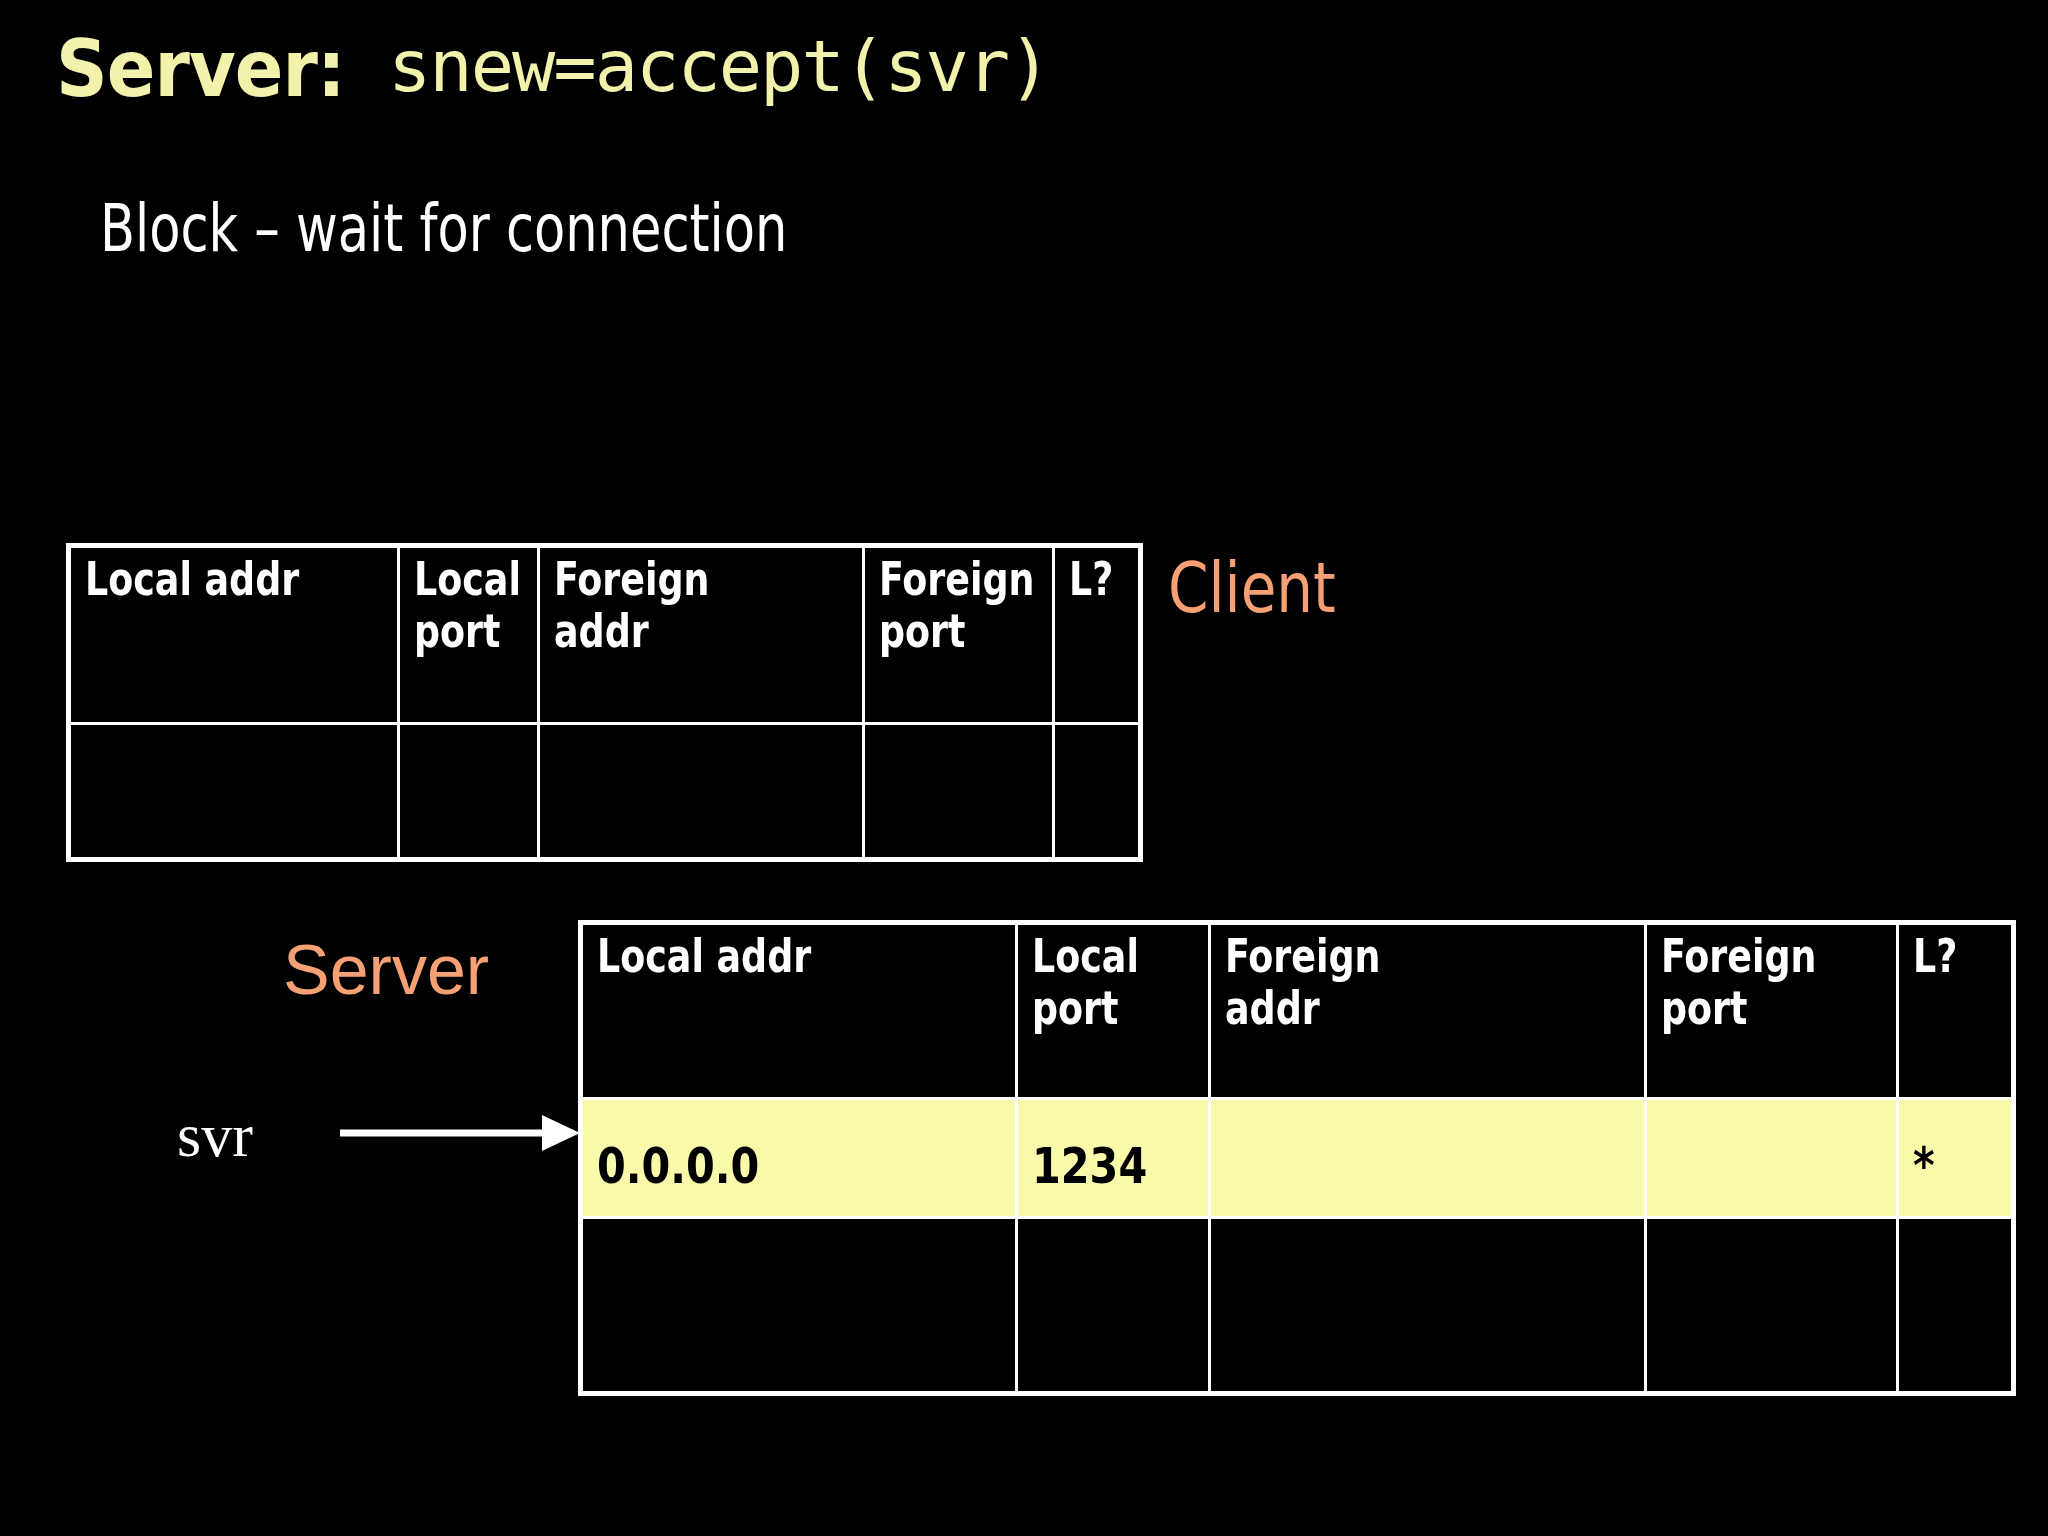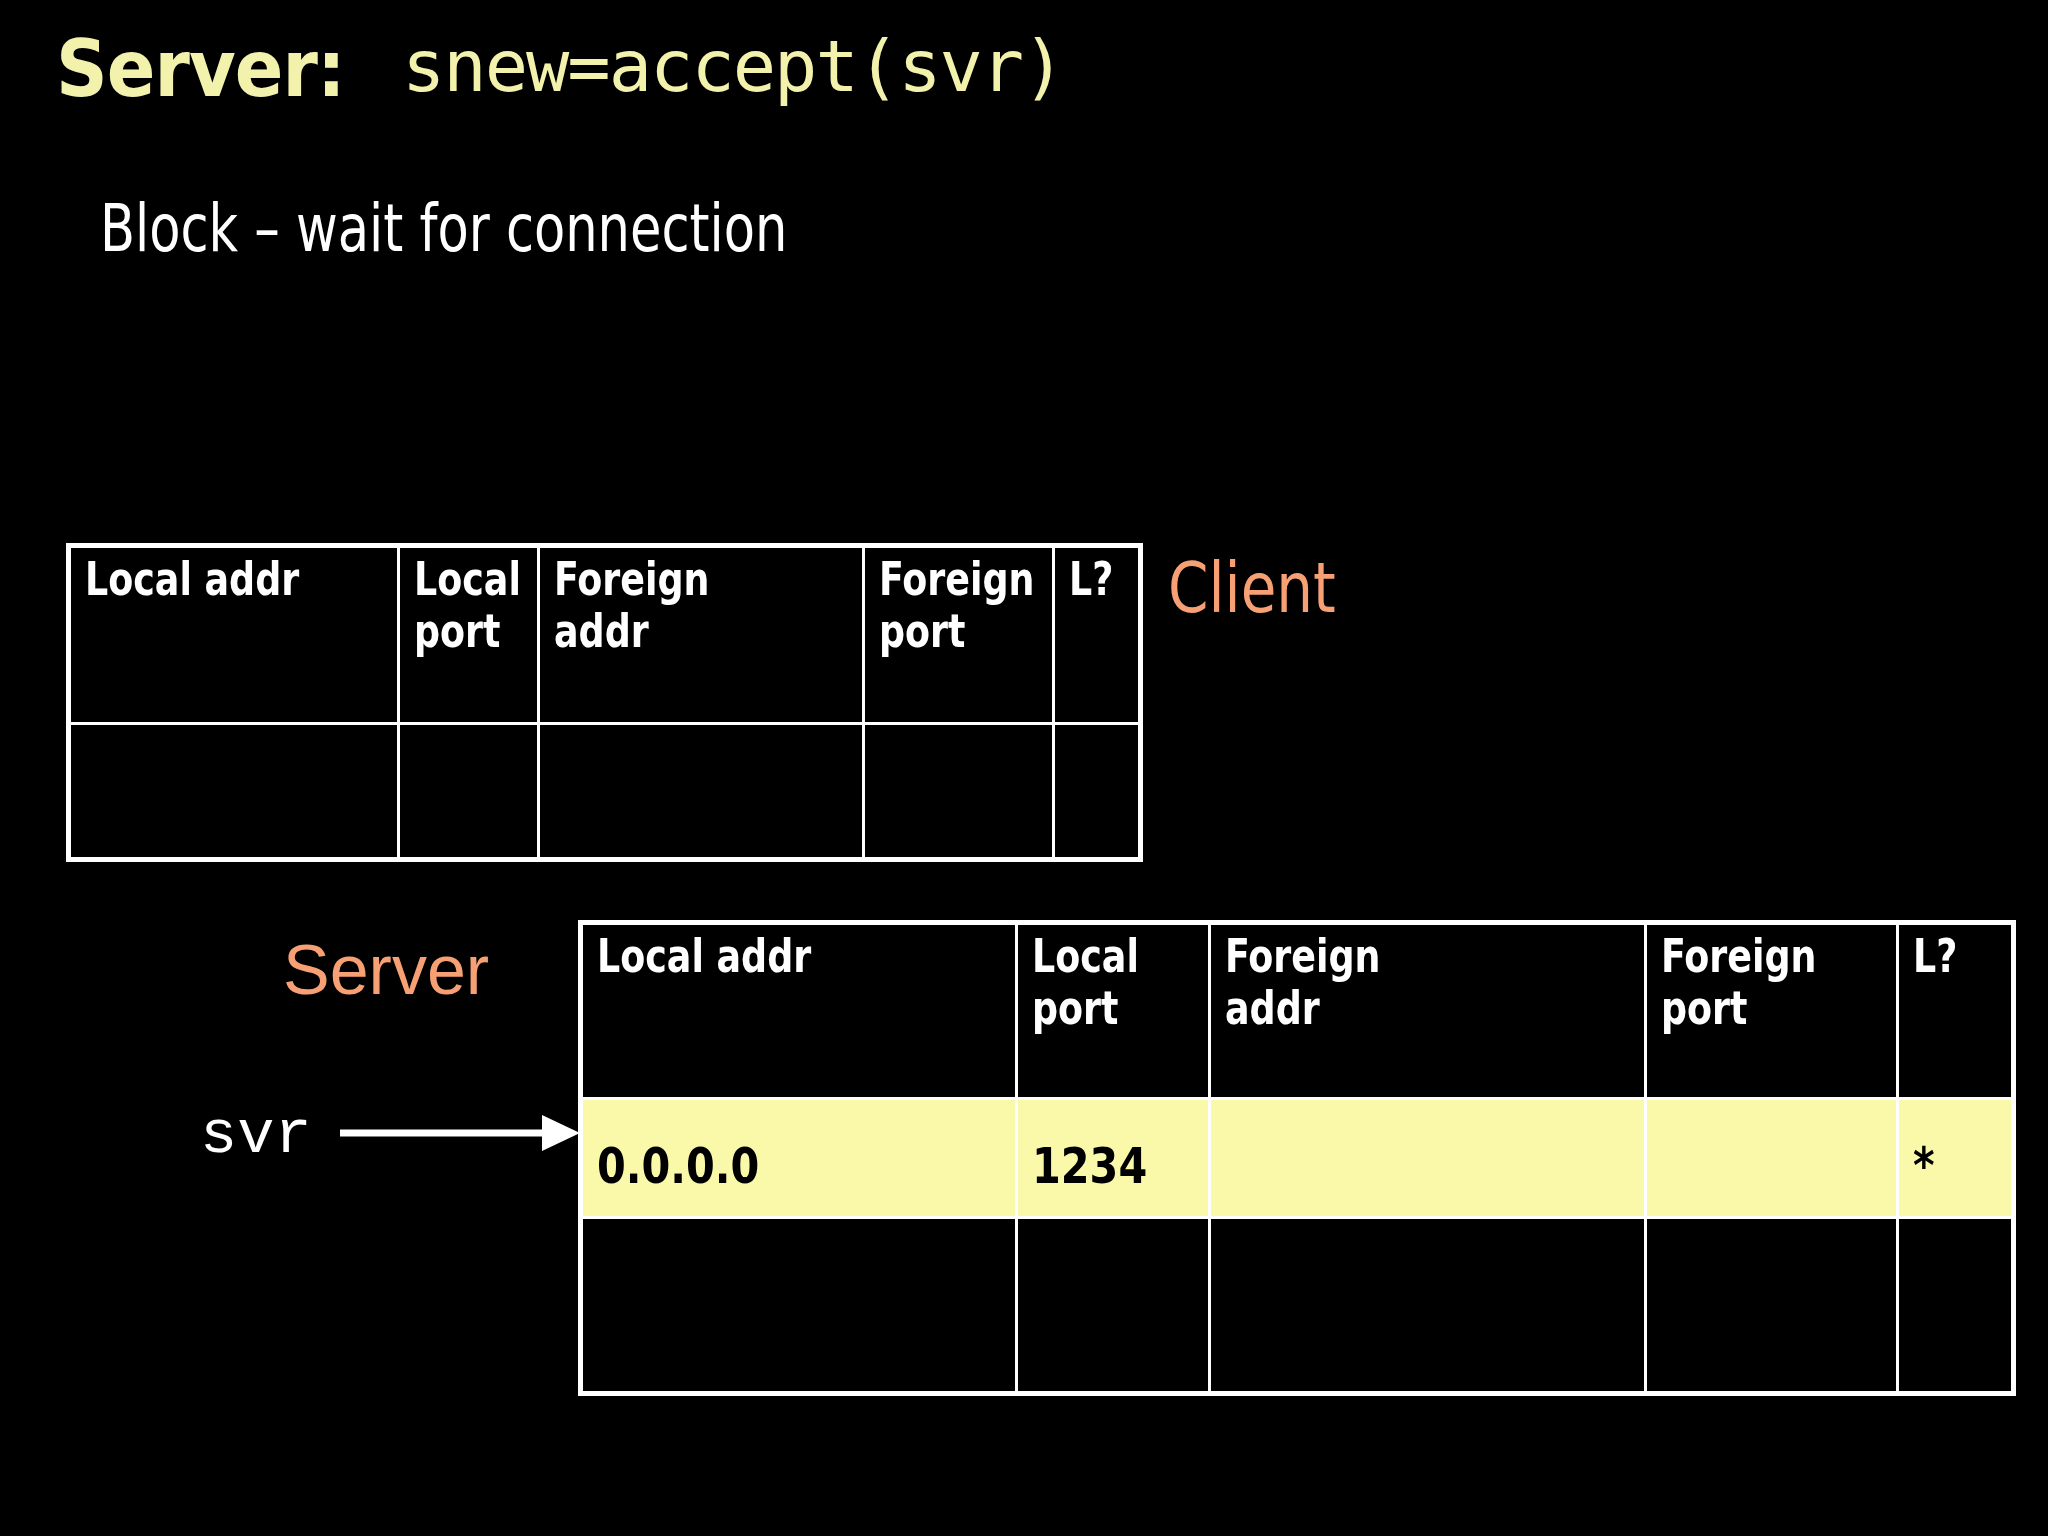--- a/index.html
+++ b/index.html
@@ -30,21 +30,21 @@
     font-size: 78px;
     color: #F2F2AD;
     letter-spacing: -1px;
     transform: scaleX(0.92);
     transform-origin: left bottom;
   }
   #title-code {
     font-family: "DejaVu Sans Mono", monospace;
     font-size: 72px;
     color: #F2F2AD;
-    margin-left: 32px;
+    margin-left: 18px;
     letter-spacing: -2px;
   }
 
   
   #subtitle {
     position: absolute;
     left: 100px;
     top: 190px;
     font-family: "DejaVu Sans Condensed", "Liberation Sans Narrow", "Liberation Sans", sans-serif;
     font-size: 66px;
@@ -135,23 +135,23 @@
   }
   #server-label {
     left: 283px;
     top: 930px;
     font-size: 70px;
   }
 
   
   #svr-label {
     position: absolute;
-    left: 200px;
+    left: 177px;
     top: 1100px;
-    font-family: Liberation Mono, monospace;
+    font-family: Liberation Serif, serif;
     font-size: 62px;
     color: #FFFFFF;
     white-space: nowrap;
   }
   #svr-arrow {
     position: absolute;
     left: 340px;
     top: 1110px;
     width: 240px;
     height: 46px;

